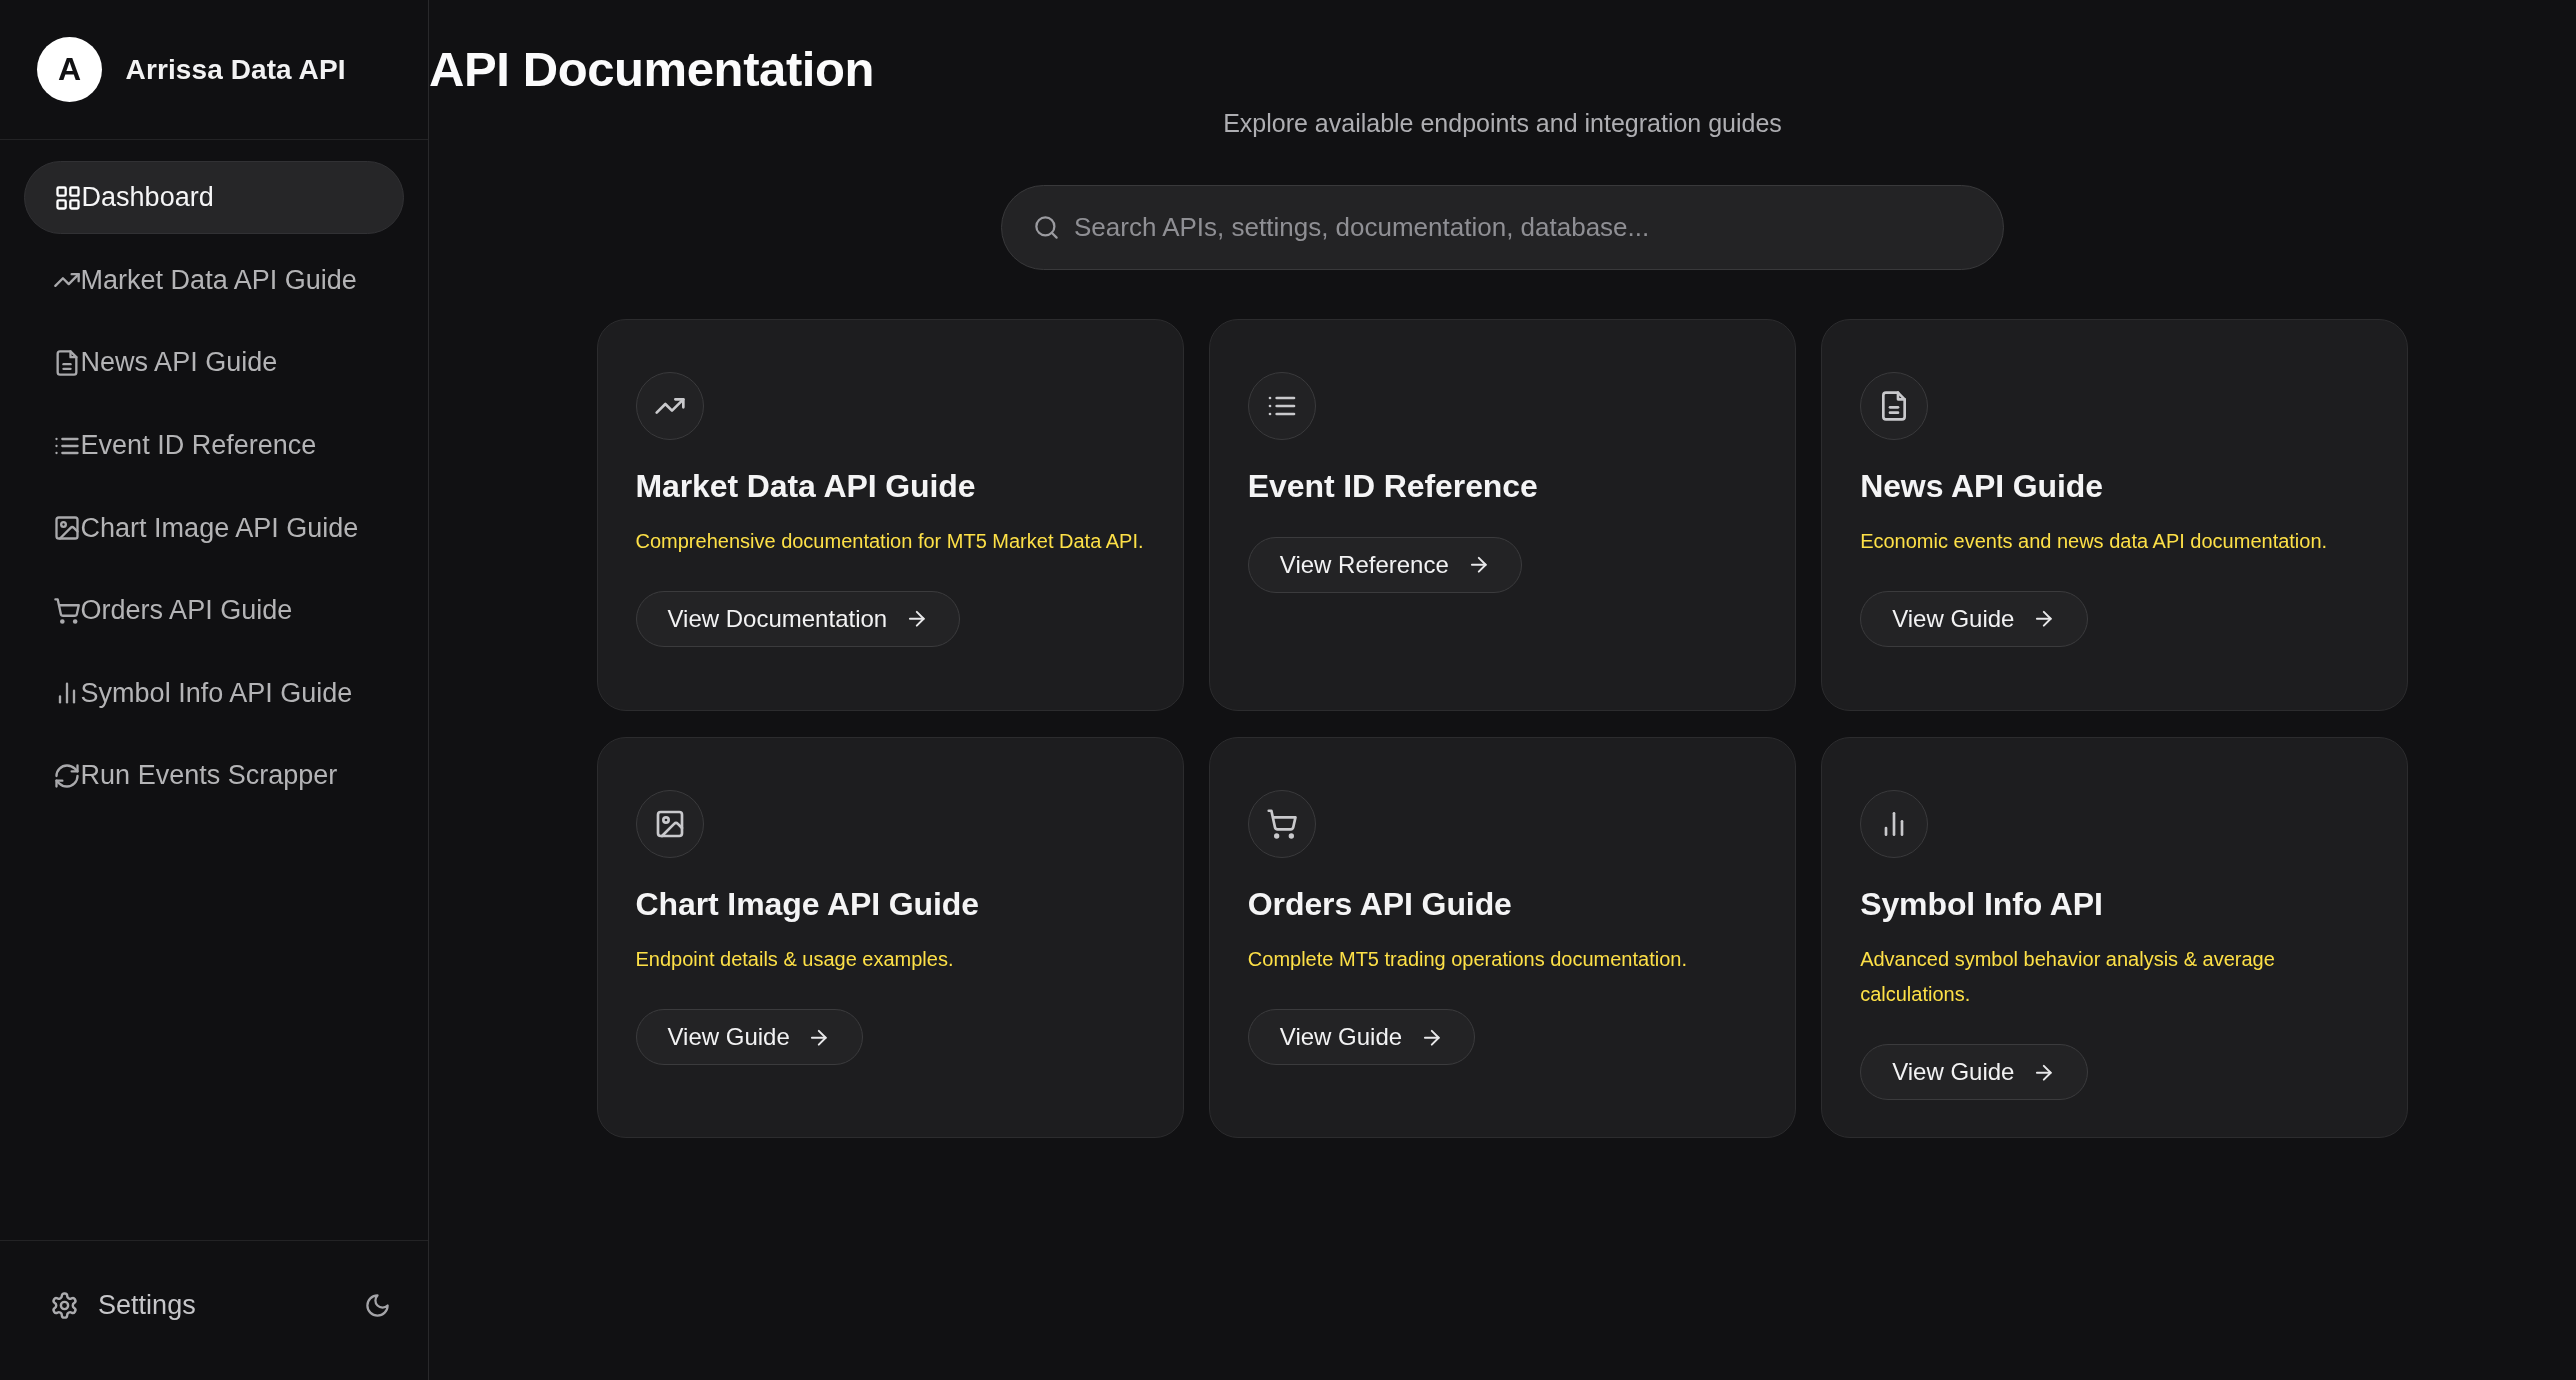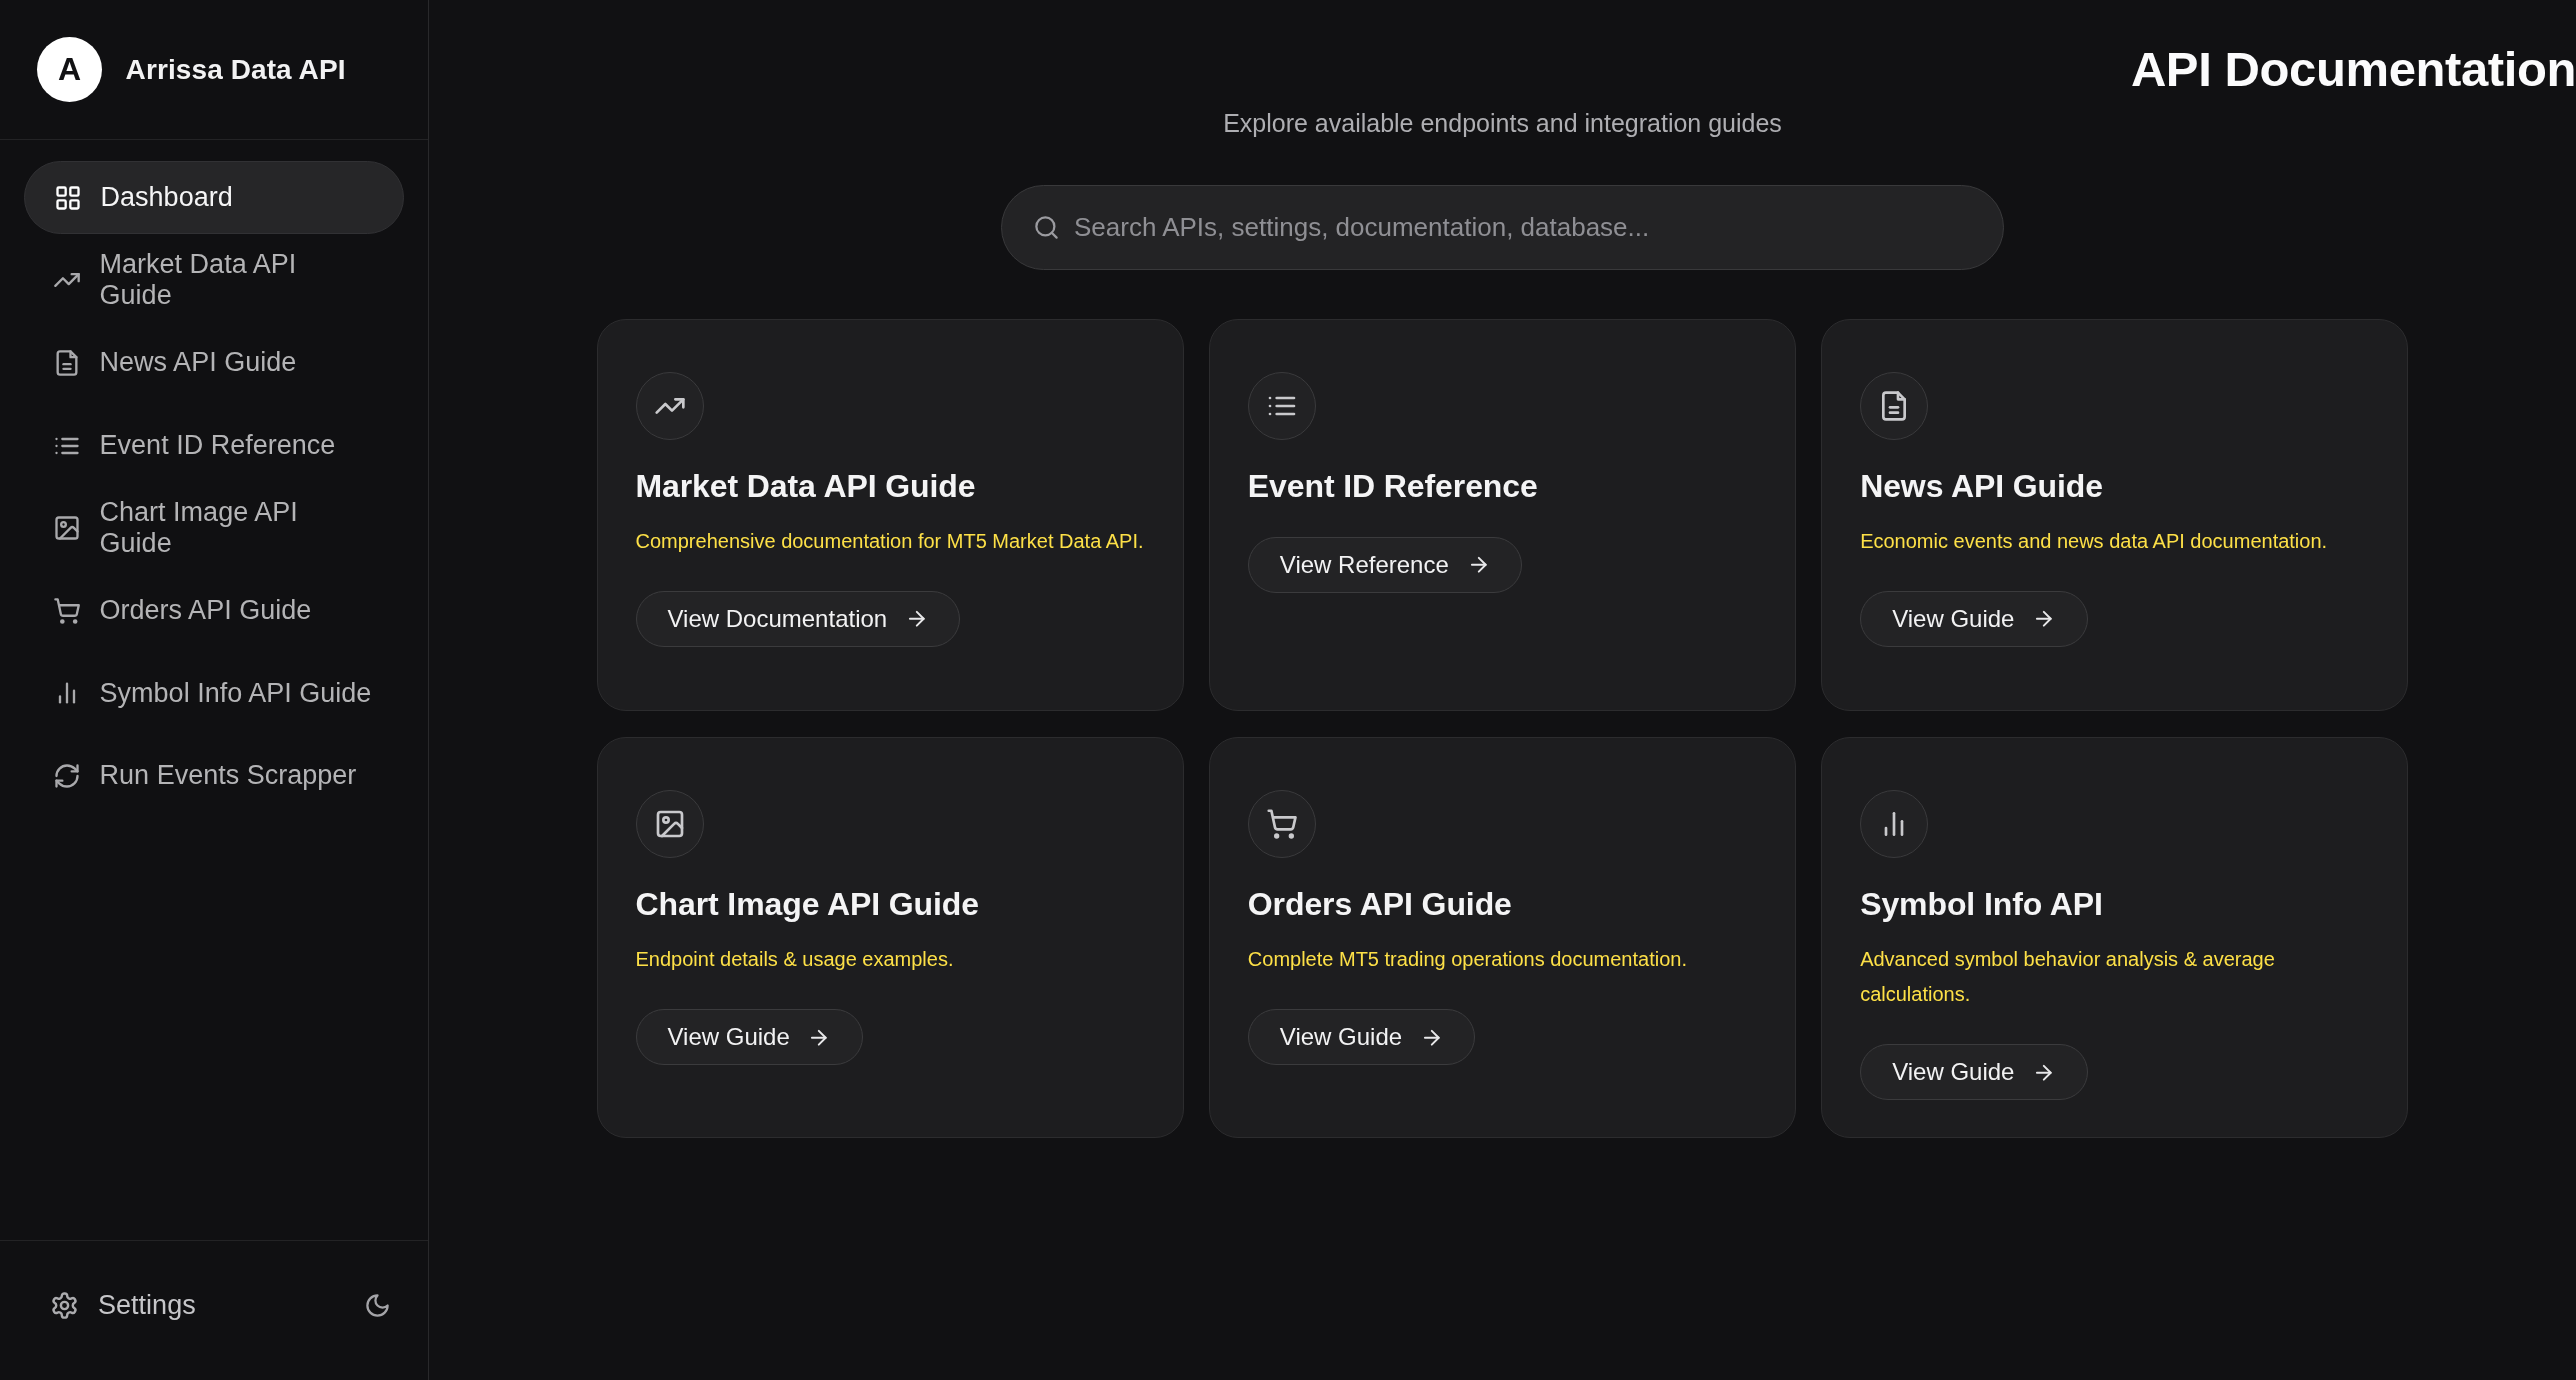--- a/index.html
+++ b/index.html
@@ -30,21 +30,21 @@
     width:65px; height:65px; border-radius:50%;
     background:#ffffff; color:#121214;
     display:flex; align-items:center; justify-content:center;
     font-size:32px; font-weight:700;
   }
   .brand-name { font-size:28px; font-weight:600; color:#f2f2f3; letter-spacing:0.1px; }
 
   nav { flex:1; padding:21.3px 23.6px; }
   .nav-item {
     height:73px; border-radius:37px;
-    display:flex; align-items:center; gap:19px;
+    display:flex; align-items:center; 
     padding:0 29px; margin-bottom:9.6px;
     color:#b4b4b6; font-size:27px; font-weight:500;
     cursor:pointer;
   }
   .nav-item .ic { color:#a9a9ac; width:28px; height:28px; }
   .nav-item.active {
     background:#262628;
     border:0.7px solid #313134;
     color:#f5f5f6;
   }
@@ -61,21 +61,21 @@
     color:#c6c6c9; font-size:27px; font-weight:500;
     cursor:pointer;
   }
   .foot-item .ic { color:#ababae; width:29px; height:29px; }
   .foot-spacer { flex:1; }
   .moon { color:#a4a4a8; width:27px; height:27px; }
 
   
   .main { flex:1; height:100%; padding-top:41px; overflow:hidden; }
   .page-title {
-    text-align:right; font-size:49px; font-weight:700; color:#fbfbfc;
+    text-align:left; font-size:49px; font-weight:700; color:#fbfbfc;
     letter-spacing:-0.4px;
   }
   .page-subtitle {
     margin-top:11.8px; text-align:center;
     font-size:25px; color:#aeaeb2; font-weight:400;
   }
   .searchbar {
     width:1003px; height:85px;
     margin:47px auto 0 auto;
     background:#232325;

